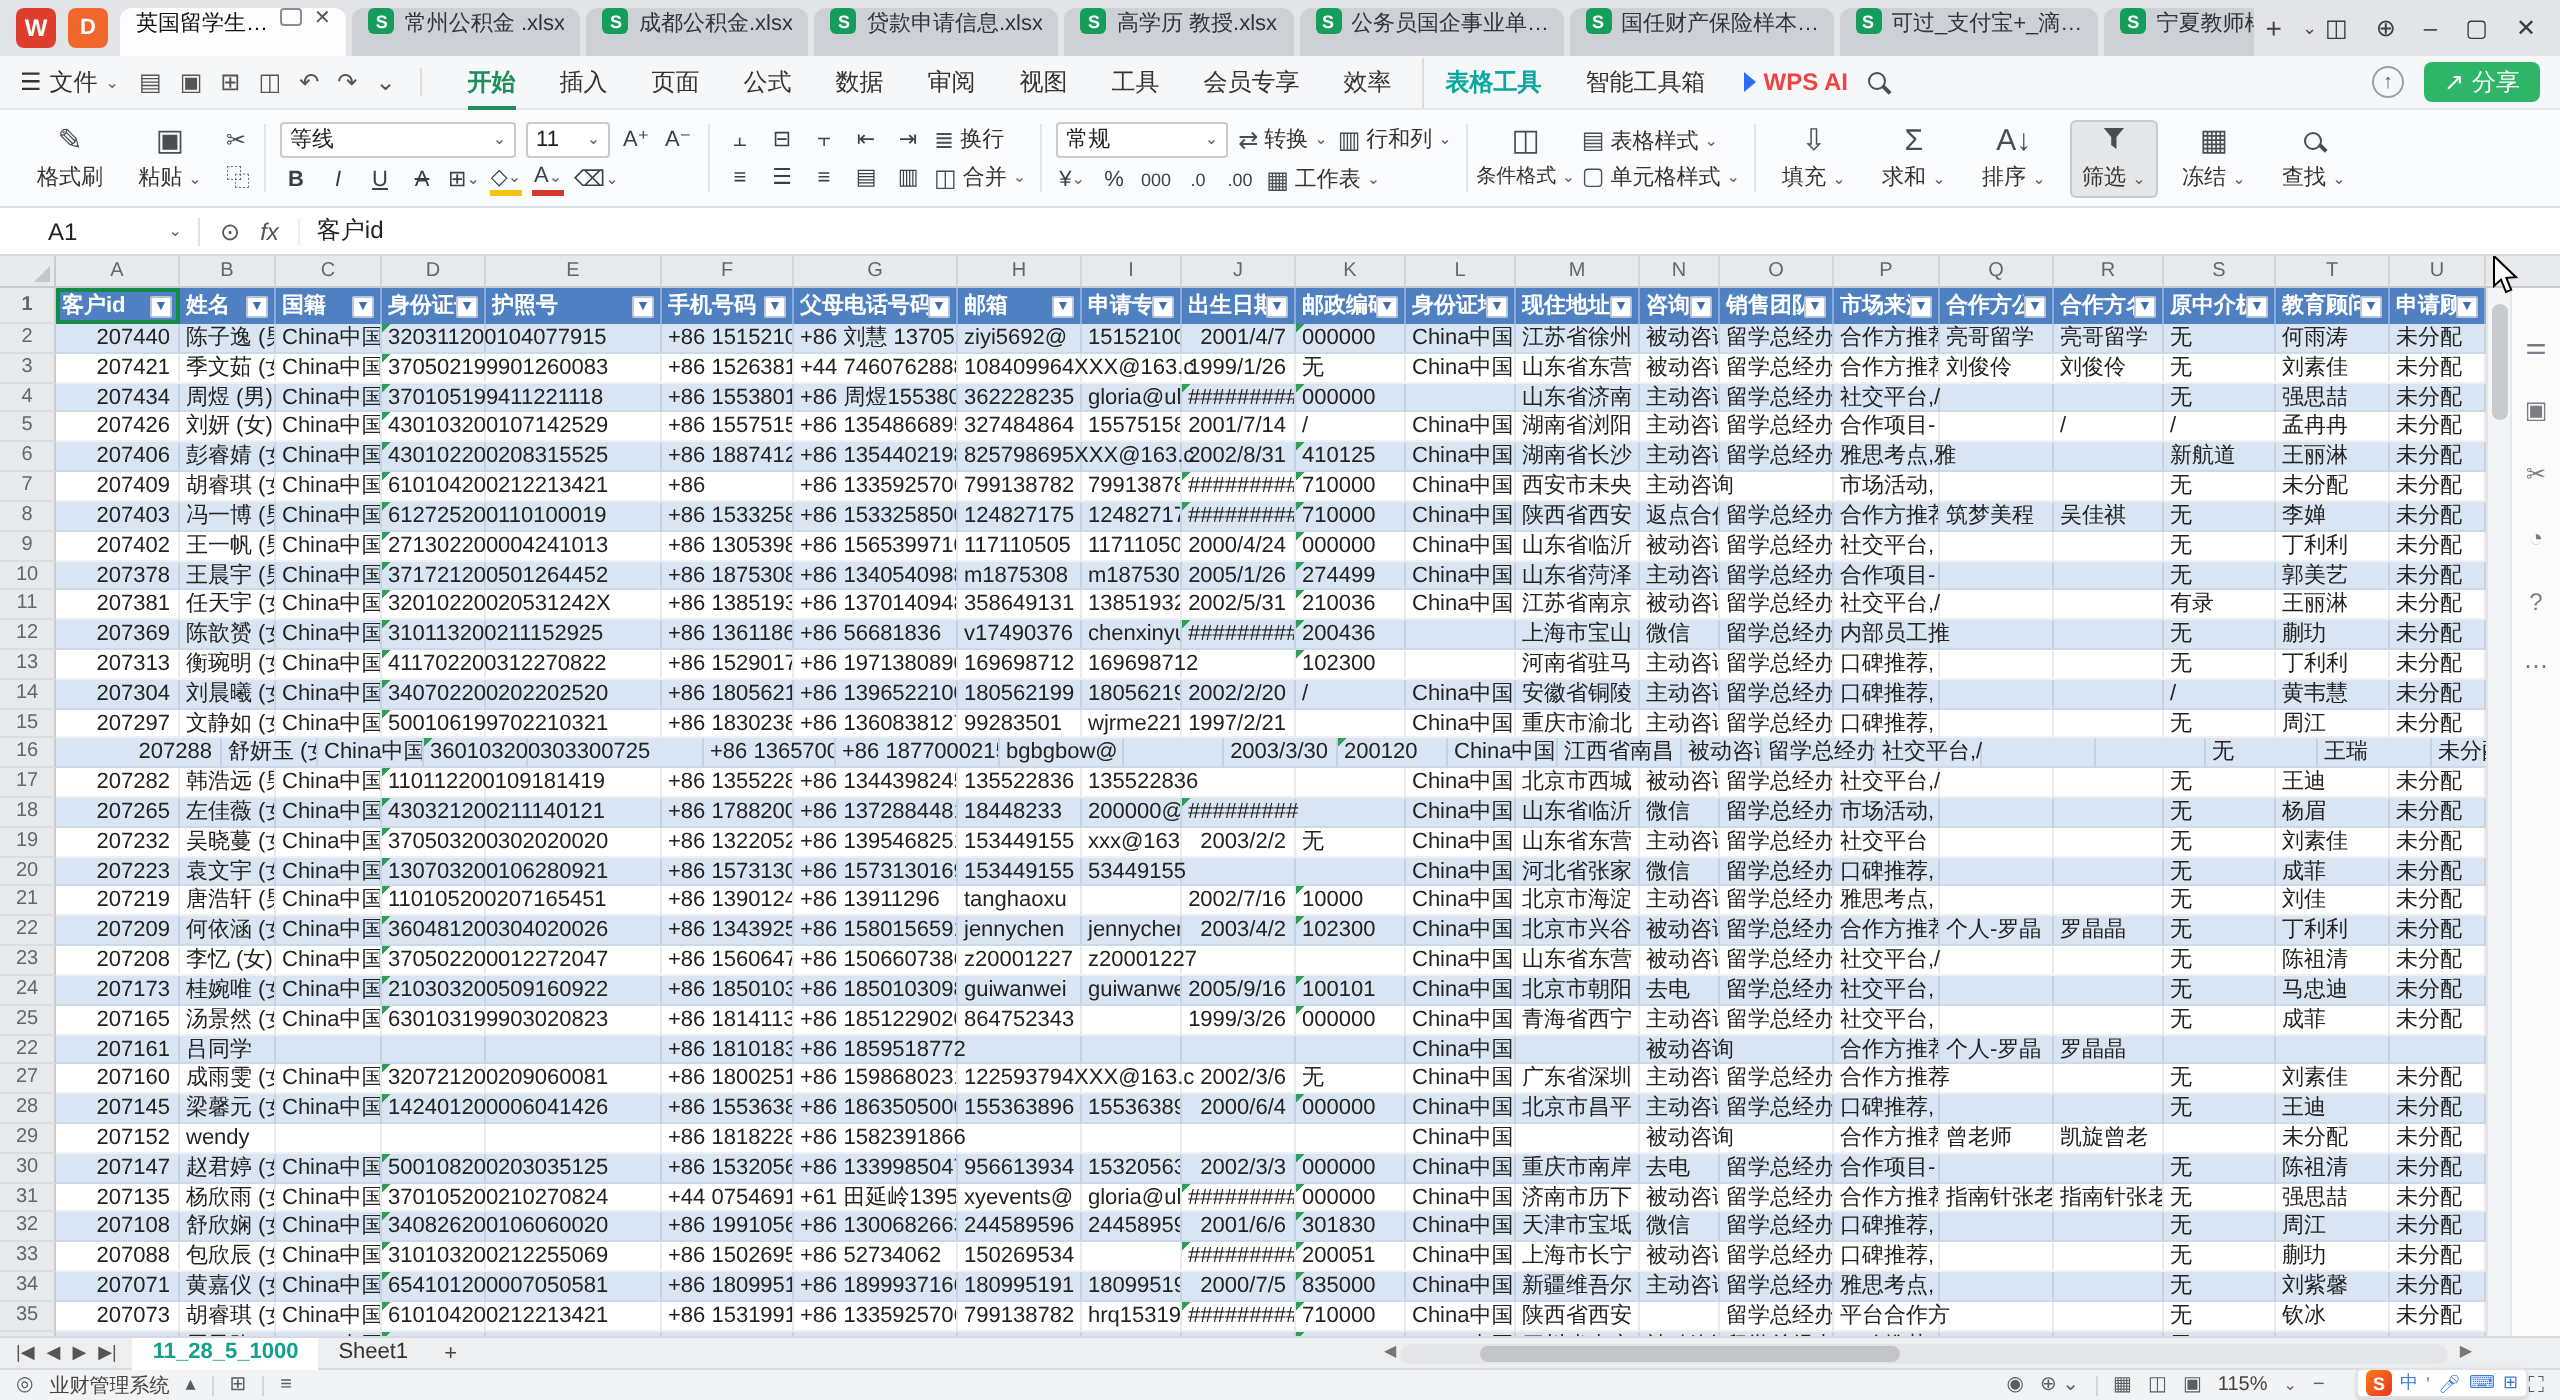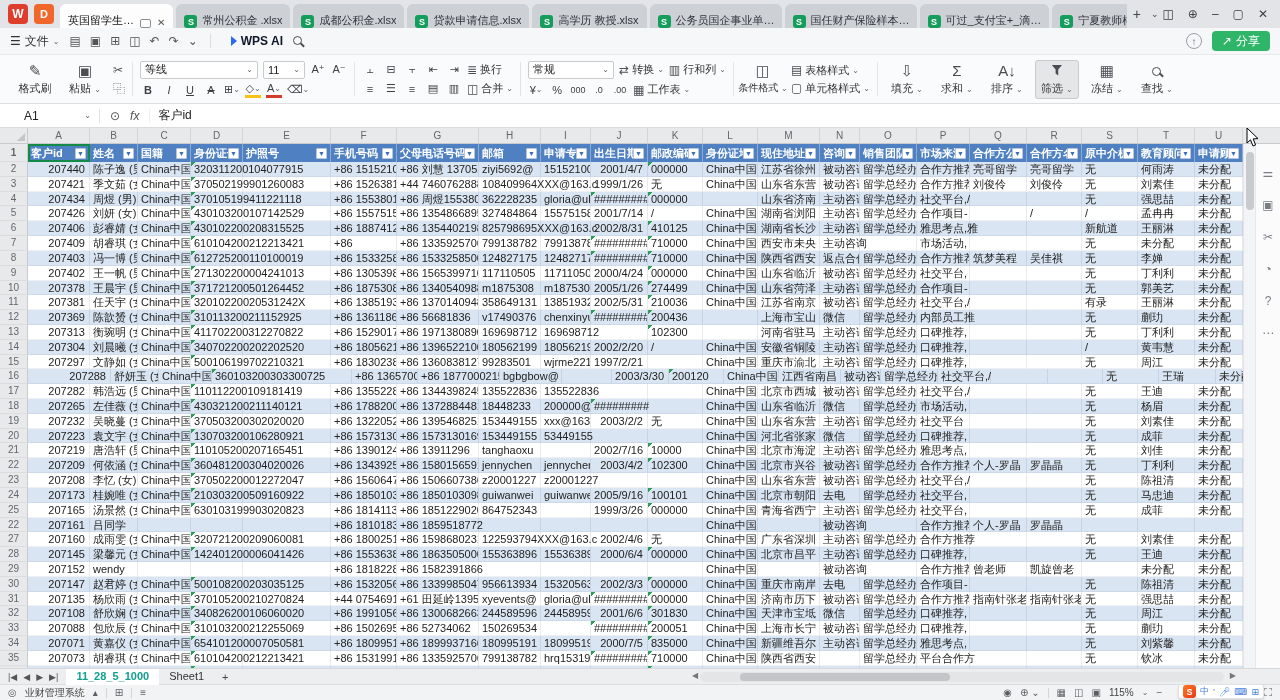--- a/index.html
+++ b/index.html
@@ -5,21 +5,21 @@
   * { margin:0; padding:0; box-sizing:border-box; }
   html,body { width:1280px; height:700px; overflow:hidden; font-family:"Liberation Sans","DejaVu Sans",sans-serif; background:#e9eaec; color:#222; }
   .app { width:1280px; height:700px; display:flex; flex-direction:column; position:relative; }
 
   
   .titlebar { height:28px; background:#e2e4e7; display:flex; align-items:center; padding:0 6px 0 8px; flex:0 0 auto; }
   .logo { width:20px; height:20px; border-radius:4px; display:flex; align-items:center; justify-content:center; font-weight:bold; font-size:12px; color:#fff; margin-right:6px; flex:0 0 auto; }
   .logo-w { background:#e03e2d; }
   .logo-d { background:#f0662b; font-size:11px; }
   .ftabs { display:flex; align-items:flex-end; height:28px; overflow:hidden; flex:0 1 auto; }
-  .ftab { height:24px; margin-top:4px; background:#cdd0d5; border-radius:6px 6px 0 0; display:flex; align-items:flex-end; padding:0 8px; margin-right:3px; font-size:11px; color:#30343a; white-space:nowrap; overflow:hidden; flex:0 0 auto; max-width:132px; }
+  .ftab { height:24px; margin-top:4px; background:#cdd0d5; border-radius:6px 6px 0 0; display:flex; align-items:flex-start; padding:0 8px; margin-right:3px; font-size:11px; color:#30343a; white-space:nowrap; overflow:hidden; flex:0 0 auto; max-width:132px; }
   .ftab .sicon { width:13px; height:13px; background:#159d5c; border-radius:3px; color:#fff; font-size:9px; font-weight:bold; display:flex; align-items:center; justify-content:center; margin-right:5px; flex:0 0 auto; }
   .ftab.active { background:#fdfdfe; color:#111; }
   .ftab .bubble { width:11px; height:9px; border:1px solid #8a8f96; border-radius:2px; margin-left:6px; flex:0 0 auto; }
   .ftab .closex { margin-left:6px; color:#555; font-size:10px; flex:0 0 auto; }
   .ftab-label { overflow:hidden; text-overflow:clip; white-space:nowrap; }
   .tab-add { font-size:14px; color:#444; padding:0 6px; }
   .tab-caret { font-size:9px; color:#444; padding:0 4px; }
   .titlebar-spacer { flex:1 1 auto; }
   .winctl { display:flex; align-items:center; gap:14px; padding-right:6px; color:#3a3d42; font-size:12px; }
   .winctl span { line-height:1; }
@@ -27,21 +27,21 @@
   
   .menubar { height:27px; background:#f6f7f8; display:flex; align-items:center; padding:0 10px; font-size:12px; border-bottom:1px solid #e8e9ea; flex:0 0 auto; }
   .filemenu { display:flex; align-items:center; gap:4px; color:#333; margin-right:10px; }
   .qicons { display:flex; gap:9px; color:#555; font-size:12px; margin-right:12px; border-right:1px solid #ddd; padding-right:12px; }
   .menus { display:flex; align-items:center; }
   .menu-item { padding:4px 11px; color:#333; position:relative; white-space:nowrap; }
   .menu-item.active { color:#1e8e5a; font-weight:bold; }
   .menu-item.active::after { content:""; position:absolute; left:11px; right:11px; bottom:-1px; height:2px; background:#1e8e5a; }
   .menu-item.accent { color:#0aa89e; font-weight:bold; }
   .menu-item.divided { border-left:1px solid #ddd; margin-left:4px; }
-  .wpsai { display:flex; align-items:center; gap:4px; font-weight:bold; font-size:12px; color:#0f172a; margin-left:8px; }
+  .wpsai { display:flex; align-items:center; gap:4px; font-weight:bold; font-size:12px; color:#ef4444; margin-left:8px; }
   .ai-tri { width:0; height:0; border-left:6px solid #2b6bf3; border-top:5px solid transparent; border-bottom:5px solid transparent; filter:hue-rotate(0deg); }
   .menubar-right { margin-left:auto; display:flex; align-items:center; gap:10px; }
   .upicon { width:16px; height:16px; border:1px solid #9aa0a6; border-radius:50%; color:#5f6368; font-size:10px; display:flex; align-items:center; justify-content:center; }
   .sharebtn { background:#2eb567; color:#fff; border-radius:4px; height:20px; padding:0 10px; font-size:12px; display:flex; align-items:center; gap:4px; }
 
   
   .ribbon { height:49px; background:#fafbfc; border-bottom:1px solid #dcdedf; display:flex; align-items:stretch; padding:3px 6px; gap:0; font-size:11px; color:#333; flex:0 0 auto; }
   .rgroup { display:flex; align-items:center; gap:6px; padding:0 7px; }
   .rsep { width:1px; background:#e3e4e6; margin:4px 0; }
   .bigbtn { display:flex; flex-direction:column; align-items:center; justify-content:center; width:44px; gap:2px; padding:2px 0; border-radius:3px; }
@@ -177,20 +177,34 @@
     <span class="filemenu">☰ <span>文件</span> <span class="caret">⌄</span></span>
     <span class="qicons">
       <span>▤</span>
       <span>▣</span>
       <span>⊞</span>
       <span>◫</span>
       <span>↶</span>
       <span>↷</span>
       <span>⌄</span>
     </span>
+    <nav class="menus" id="menus">
+        <span class="menu-item active">开始</span>
+        <span class="menu-item">插入</span>
+        <span class="menu-item">页面</span>
+        <span class="menu-item">公式</span>
+        <span class="menu-item">数据</span>
+        <span class="menu-item">审阅</span>
+        <span class="menu-item">视图</span>
+        <span class="menu-item">工具</span>
+        <span class="menu-item">会员专享</span>
+        <span class="menu-item">效率</span>
+        <span class="menu-item accent divided">表格工具</span>
+        <span class="menu-item">智能工具箱</span>
+      </nav>
     <span class="wpsai">
         <span class="ai-tri"></span>
         <span>WPS AI</span>
       </span>
     <span style="margin-left:10px;"><span class="i-mag"></span></span>
     <div class="menubar-right">
       <span class="upicon">↑</span>
       <span class="sharebtn">↗ <span>分享</span></span>
     </div>
   </div>
@@ -1083,21 +1097,21 @@
           <div class="rn">27</div>
           <div class="cell num" style="width: 62px;">207160</div>
           <div class="cell" style="width: 48px;">成雨雯 (女</div>
           <div class="cell" style="width: 53px;">China中国</div>
           <div class="cell ovf tri" style="width: 52px;">320721200209060081</div>
           <div class="cell" style="width: 88px;"></div>
           <div class="cell" style="width: 66px;">+86 18002510</div>
           <div class="cell" style="width: 82px;">+86 1598680231</div>
           <div class="cell ovf" style="width: 62px;">122593794XXX@163.c</div>
           <div class="cell" style="width: 50px;"></div>
-          <div class="cell num" style="width: 57px;">2002/4/6</div>
+          <div class="cell num" style="width: 57px;">2002/3/6</div>
           <div class="cell" style="width: 55px;">无</div>
           <div class="cell" style="width: 55px;">China中国</div>
           <div class="cell" style="width: 62px;">广东省深圳</div>
           <div class="cell" style="width: 40px;">主动咨询</div>
           <div class="cell" style="width: 57px;">留学总经办</div>
           <div class="cell ovf" style="width: 53px;">合作方推荐</div>
           <div class="cell" style="width: 57px;"></div>
           <div class="cell" style="width: 55px;"></div>
           <div class="cell" style="width: 56px;">无</div>
           <div class="cell" style="width: 57px;">刘素佳</div>

